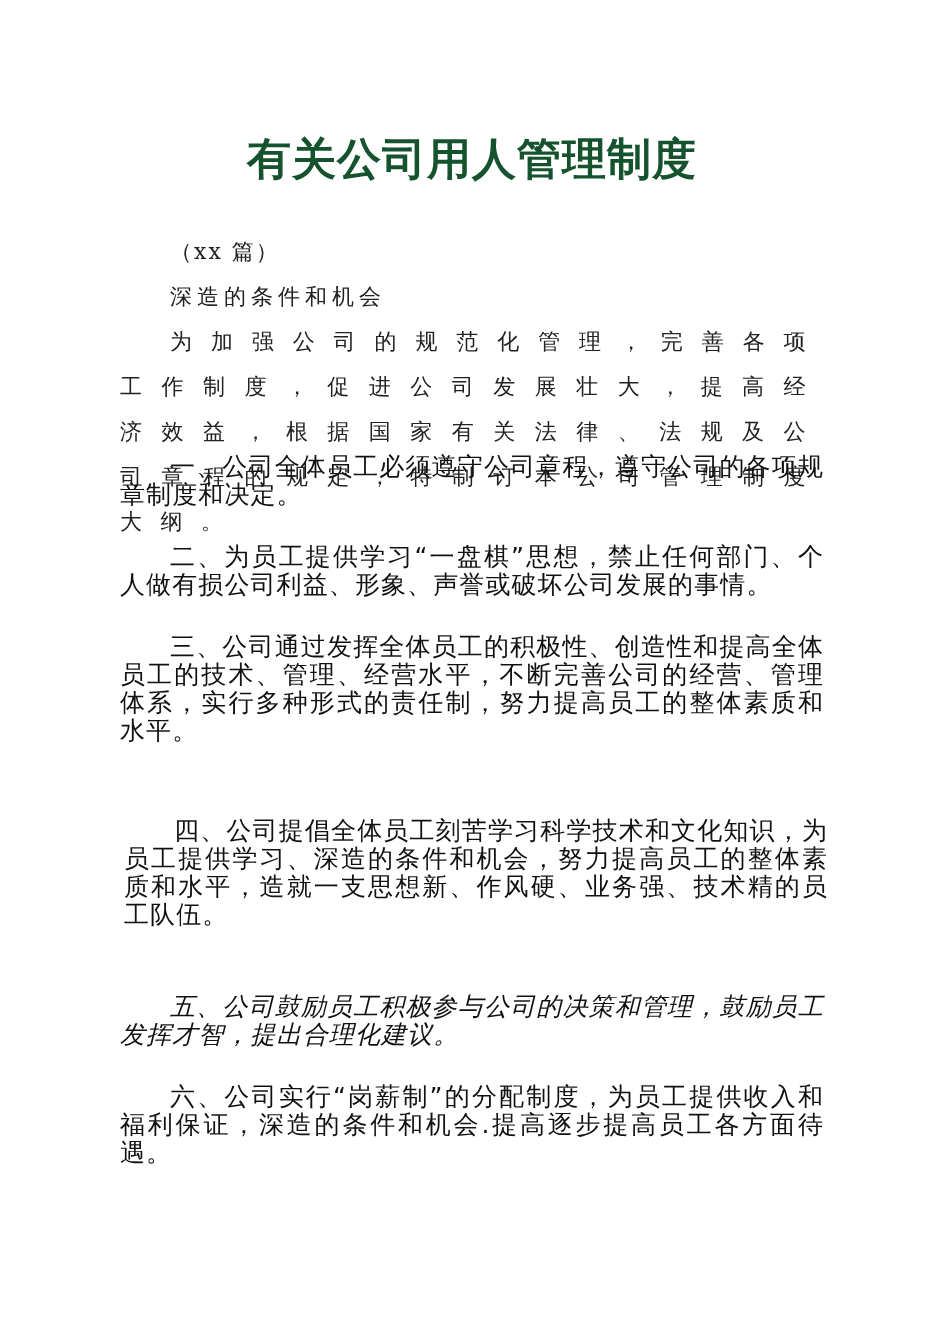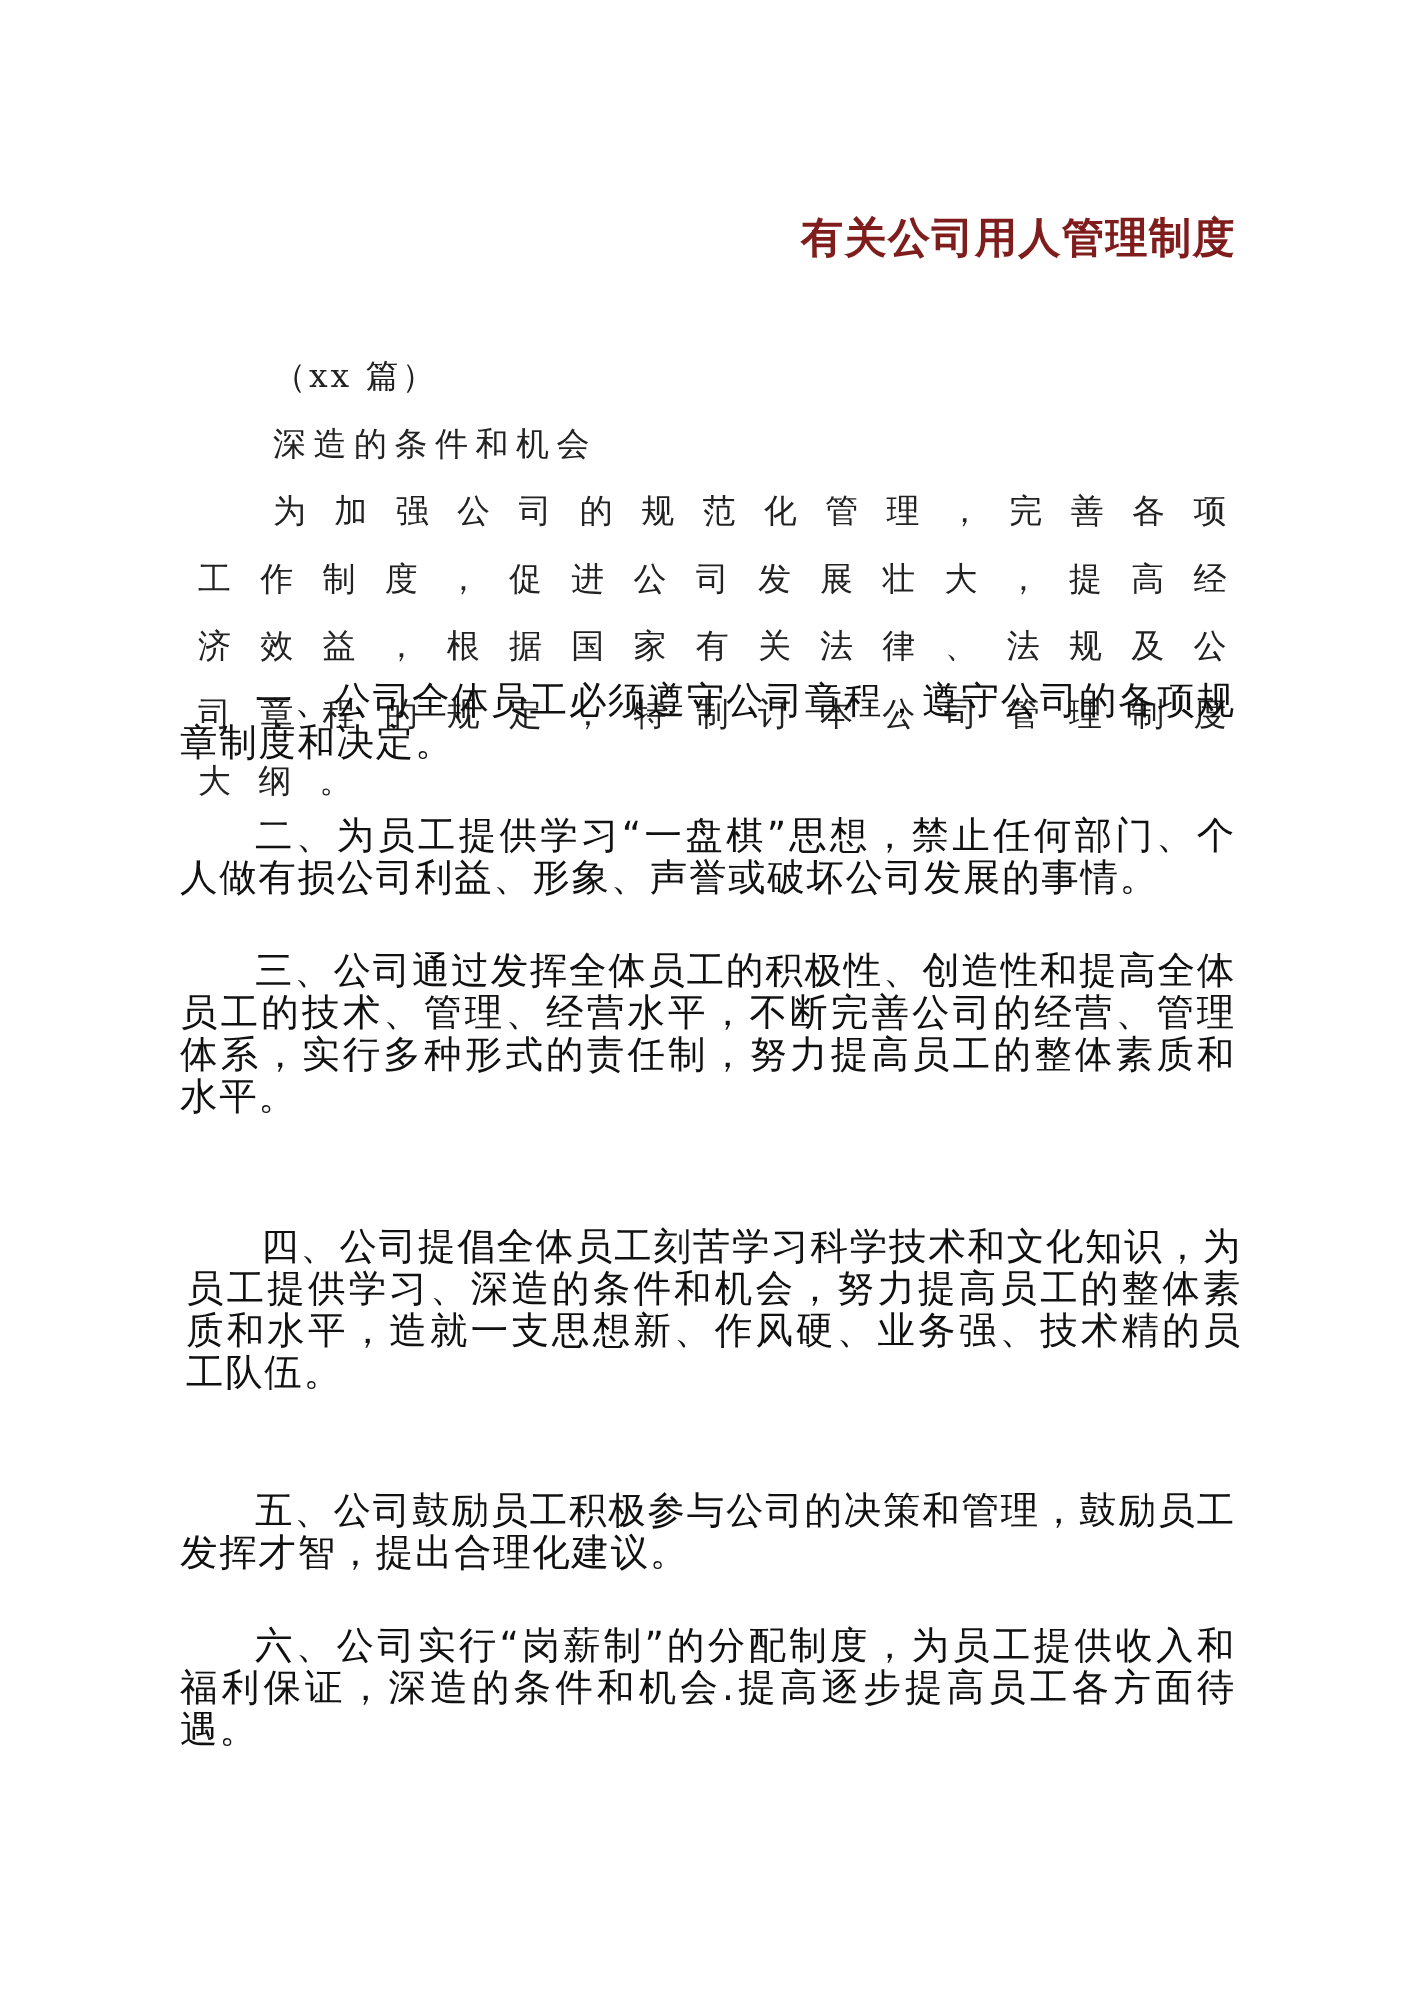--- a/index.html
+++ b/index.html
@@ -1,25 +1,25 @@
 <!DOCTYPE html>
 <html><head>
   <meta charset="utf-8">
   <style>
     html, body { margin: 0; padding: 0; background: #ffffff; }
     body { width: 950px; height: 1344px; position: relative; overflow: hidden; }
     .page { position: absolute; left: 120px; top: 0; width: 704px; }
     .title {
       position: absolute; left: 0; width: 704px; top: 136px;
-      text-align: right; font-family: "DejaVu Serif", "Liberation Serif", serif;
-      font-weight: bold; font-size: 28px; line-height: 46px; color: #7f1d1d;
+      text-align: center; font-family: "DejaVu Serif", "Liberation Serif", serif;
+      font-weight: bold; font-size: 44px; line-height: 46px; color: #14532d;
       letter-spacing: 1px;
     }
     .light {
-      position: absolute; left: 12px; width: 704px;
+      position: absolute; left: 0; width: 704px;
       font-family: "DejaVu Serif", "Liberation Serif", serif;
       font-size: 22px; line-height: 45px; color: #222;
       text-align: justify; text-align-last: left;
     }
     .light.intro { letter-spacing: 18.4px; text-indent: 50px; }
     .light.sub { letter-spacing: 5px; text-indent: 50px; }
     .body-text {
       position: absolute; left: 0; width: 704px;
       font-family: "DejaVu Sans", "Liberation Sans", sans-serif;
       font-size: 25px; line-height: 28px; color: #111;
@@ -40,16 +40,16 @@
   <p class="light intro" style="margin:0; top:319px;">为加强公司的规范化管理，完善各项工作制度，促进公司发展壮大，提高经济效益，根据国家有关法律、法规及公司章程的规定，特制订本公司管理制度大纲。</p>
 
   <p class="body-text" style="margin:0; top:453px;">一、公司全体员工必须遵守公司章程，遵守公司的各项规章制度和决定。</p>
 
   <p class="body-text" style="margin:0; top:543px;">二、为员工提供学习“一盘棋”思想，禁止任何部门、个人做有损公司利益、形象、声誉或破坏公司发展的事情。</p>
 
   <p class="body-text" style="margin:0; top:633px;">三、公司通过发挥全体员工的积极性、创造性和提高全体员工的技术、管理、经营水平，不断完善公司的经营、管理体系，实行多种形式的责任制，努力提高员工的整体素质和水平。</p>
 
   <p class="body-text" style="margin:4px; top:813px;">四、公司提倡全体员工刻苦学习科学技术和文化知识，为员工提供学习、深造的条件和机会，努力提高员工的整体素质和水平，造就一支思想新、作风硬、业务强、技术精的员工队伍。</p>
 
-  <p class="body-text" style="margin:0; top:993px;">五、公司鼓励员工积极参与公司的决策和管理，鼓励员工发挥才智，提出合理化建议。</p>
+  <p class="body-text" style="margin:0; top:993px;font-style:italic;">五、公司鼓励员工积极参与公司的决策和管理，鼓励员工发挥才智，提出合理化建议。</p>
 
   <p class="body-text" style="margin:0; top:1083px;">六、公司实行“岗薪制”的分配制度，为员工提供收入和福利保证，深造的条件和机会.提高逐步提高员工各方面待遇。</p>
 </div>
 
 </body></html>

